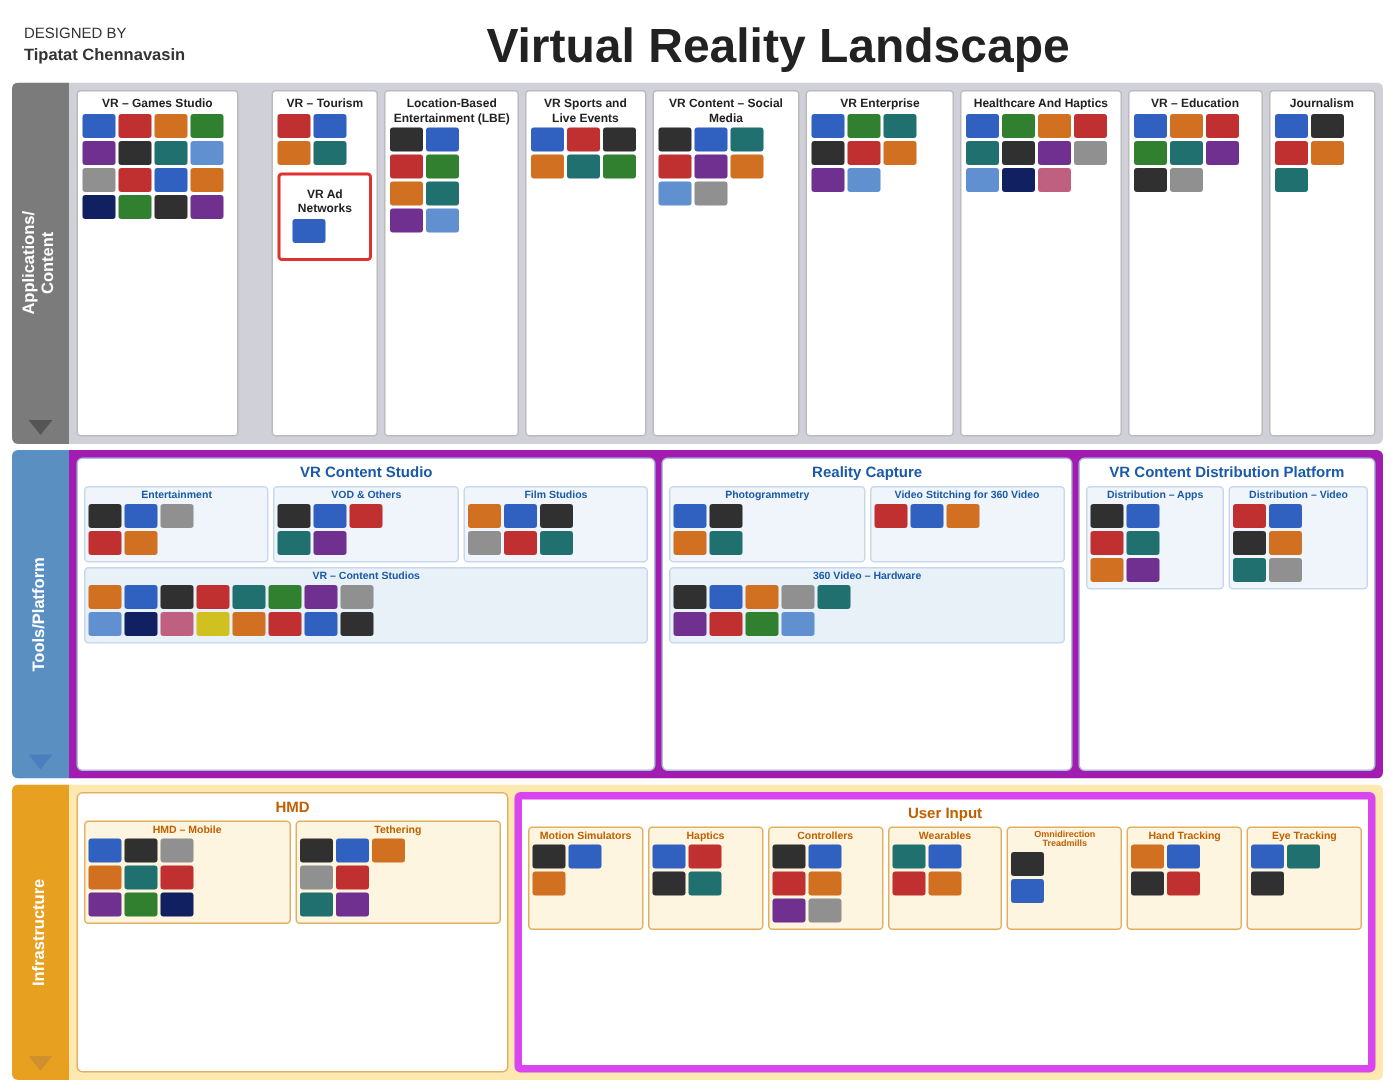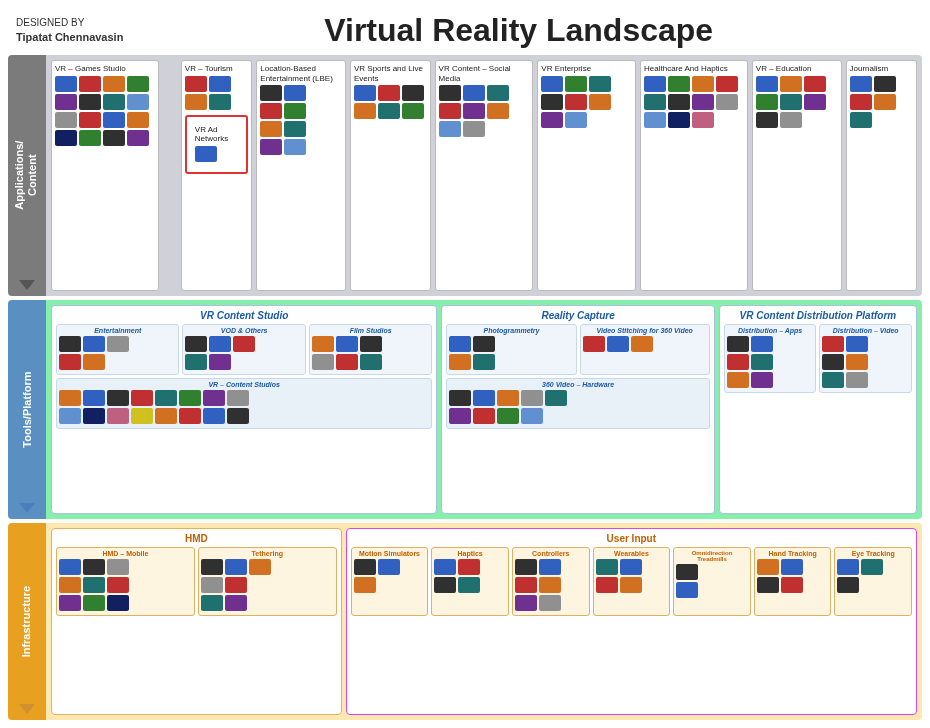--- a/index.html
+++ b/index.html
@@ -122,41 +122,41 @@
       flex: 1;
       padding: 5px;
       display: flex;
       gap: 4px;
     }
 
     
     .tools-row { background: transparent; }
     .tools-label { background: #5a8fc2; }
     .tools-content {
-      background: #86efac;
+      background: #a21caf;
       flex: 1;
       padding: 5px;
       display: flex;
       gap: 4px;
-      font-style: italic;
     }
 
     
     .infra-row { background: transparent; }
     .infra-label { background: #e8a020; }
     .infra-content {
       background: #fde8b0;
       flex: 1;
       padding: 5px;
       display: flex;
       gap: 4px;
     }
     .cat-box-title {
       font-size: 8px;
-      font-weight: normal;
+      font-weight: bold;
+      text-align: center;
       color: #222;
       margin-bottom: 2px;
       line-height: 1.2;
     }
     .logo-item {
       width: 22px;
       height: 16px;
       background: #e8e8e8;
       border-radius: 2px;
       display: flex;
@@ -200,21 +200,21 @@
     .hmd-box {
       flex: 1;
       background: #fff;
       border: 1px solid #e0b060;
       border-radius: 4px;
       padding: 4px;
     }
     .user-input-box {
       flex: 2;
       background: #fff;
-      border: 1px solid #d946ef;
+      border: 5px solid #d946ef;
       border-radius: 4px;
       padding: 4px;
     }
 
     
     .logo-blue { background: #3060c0; }
     .logo-red { background: #c03030; }
     .logo-green { background: #308030; }
     .logo-orange { background: #d07020; }
     .logo-purple { background: #703090; }

